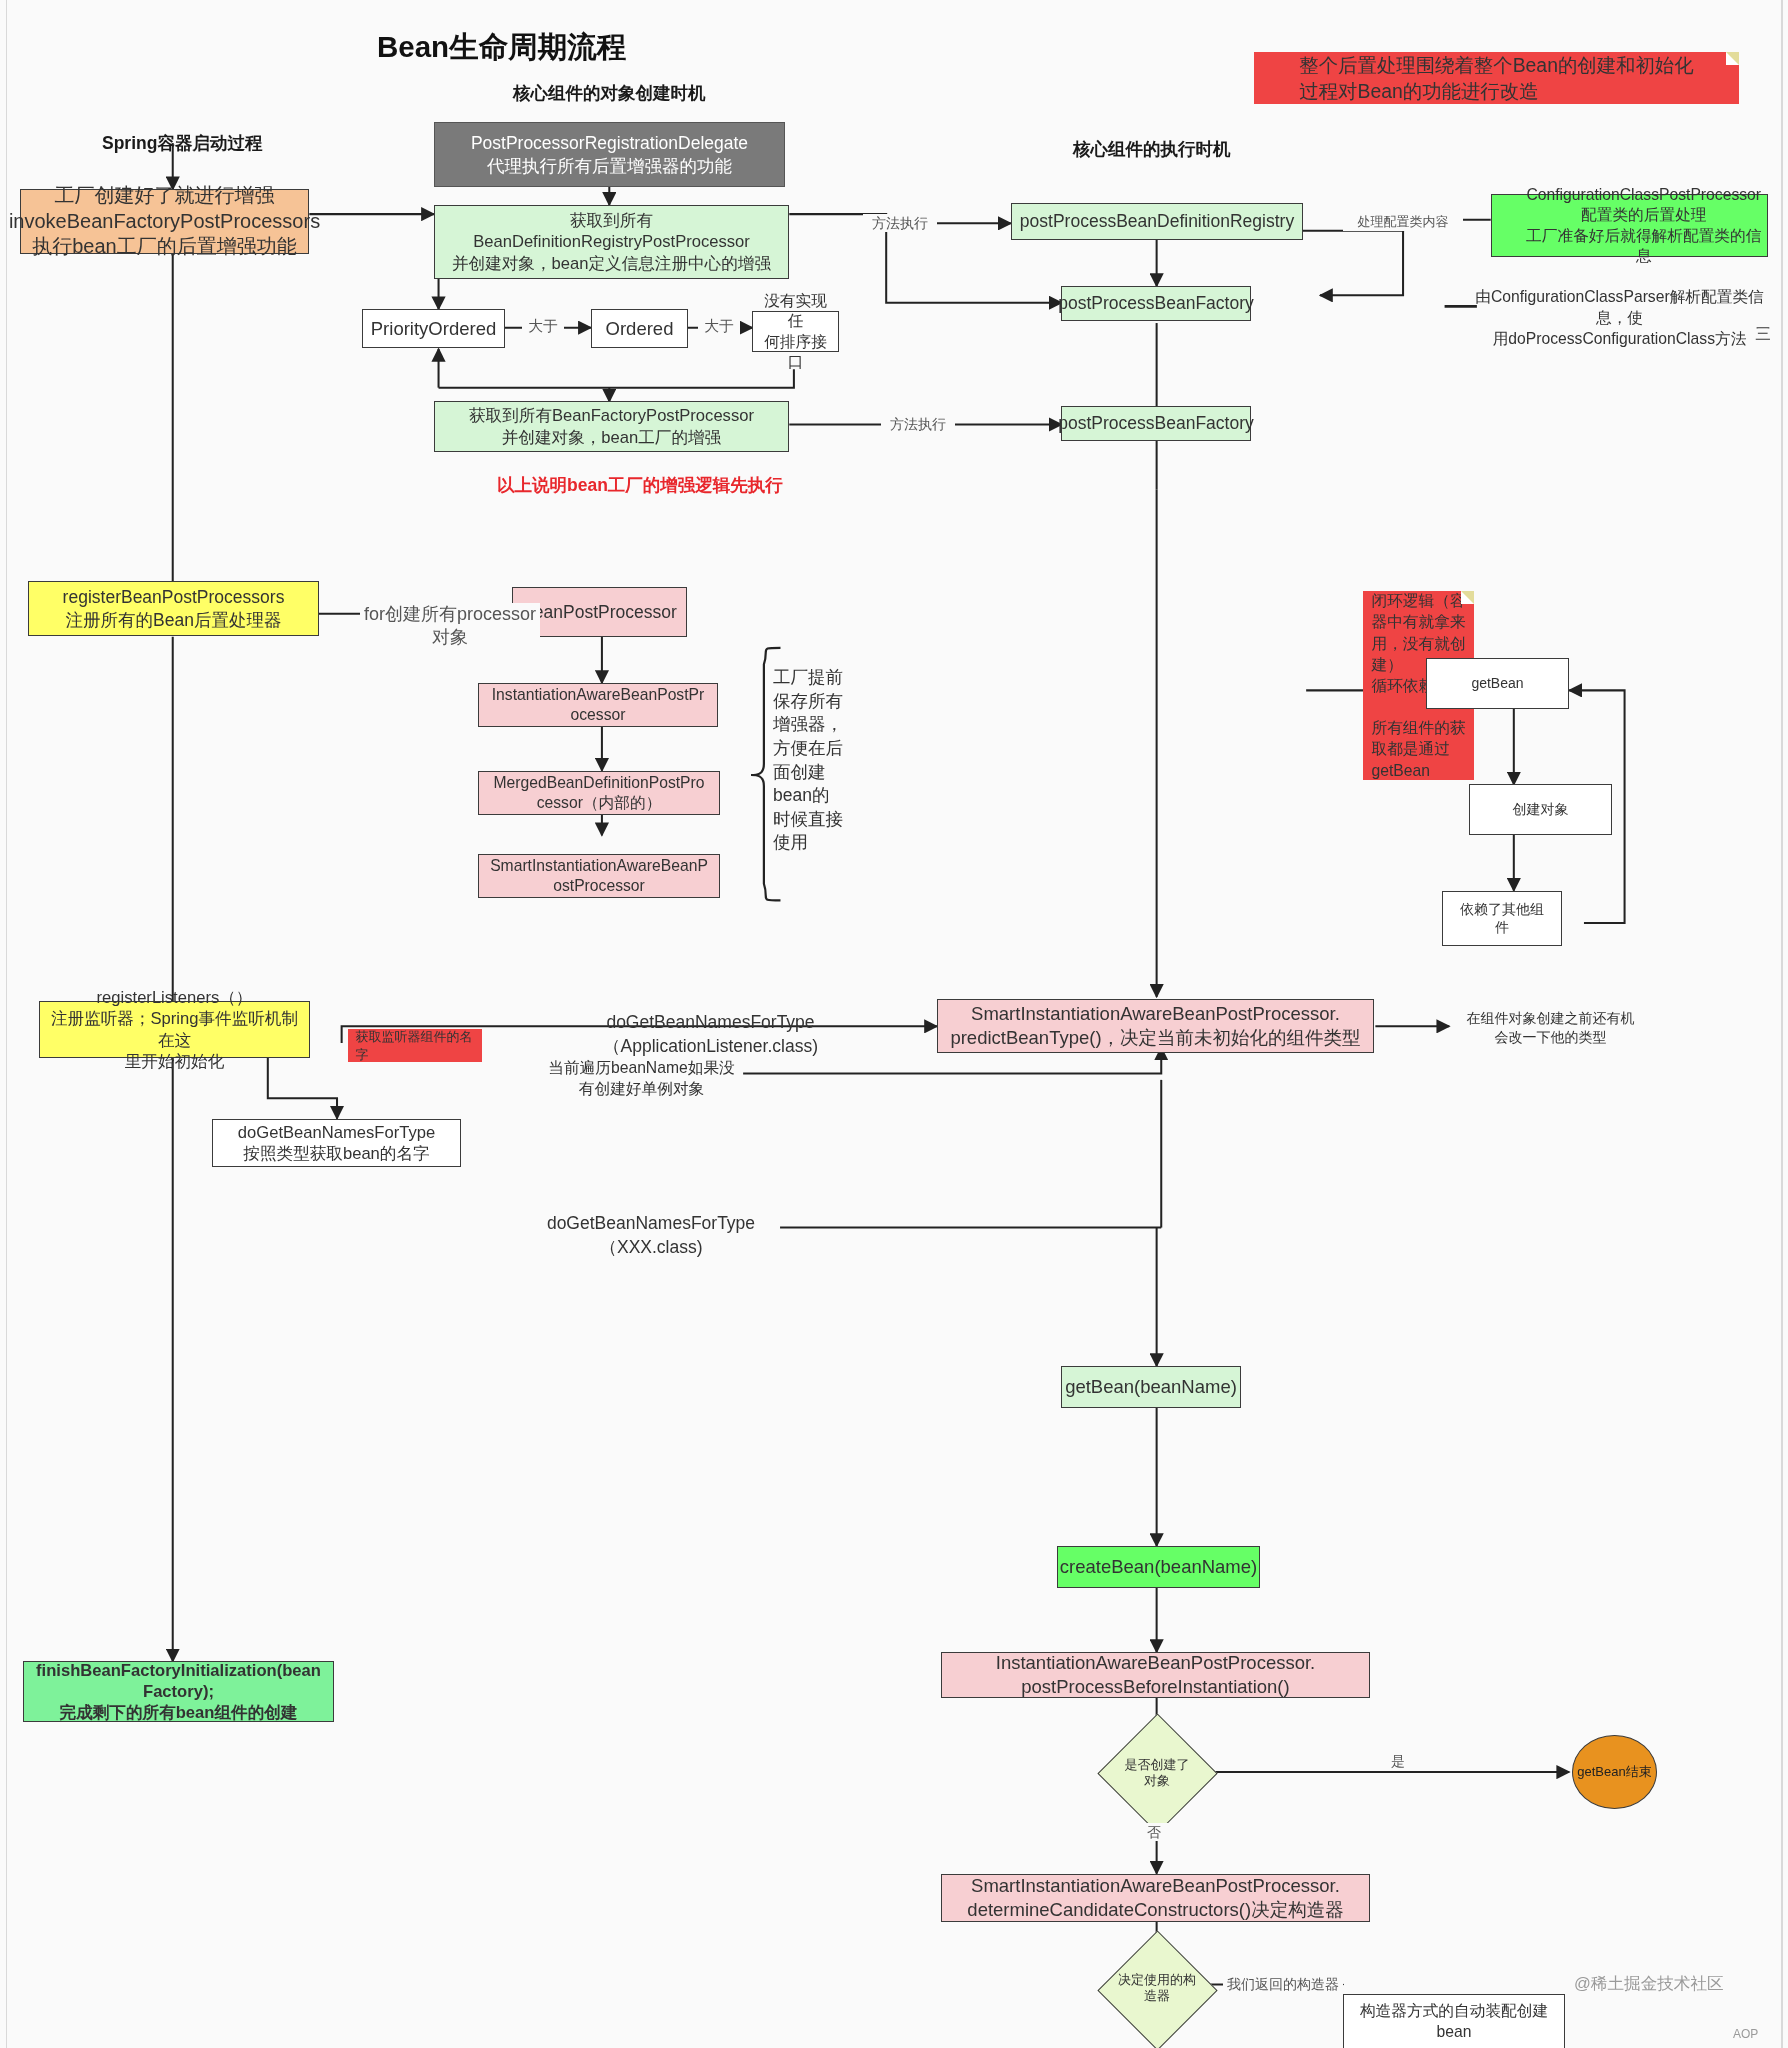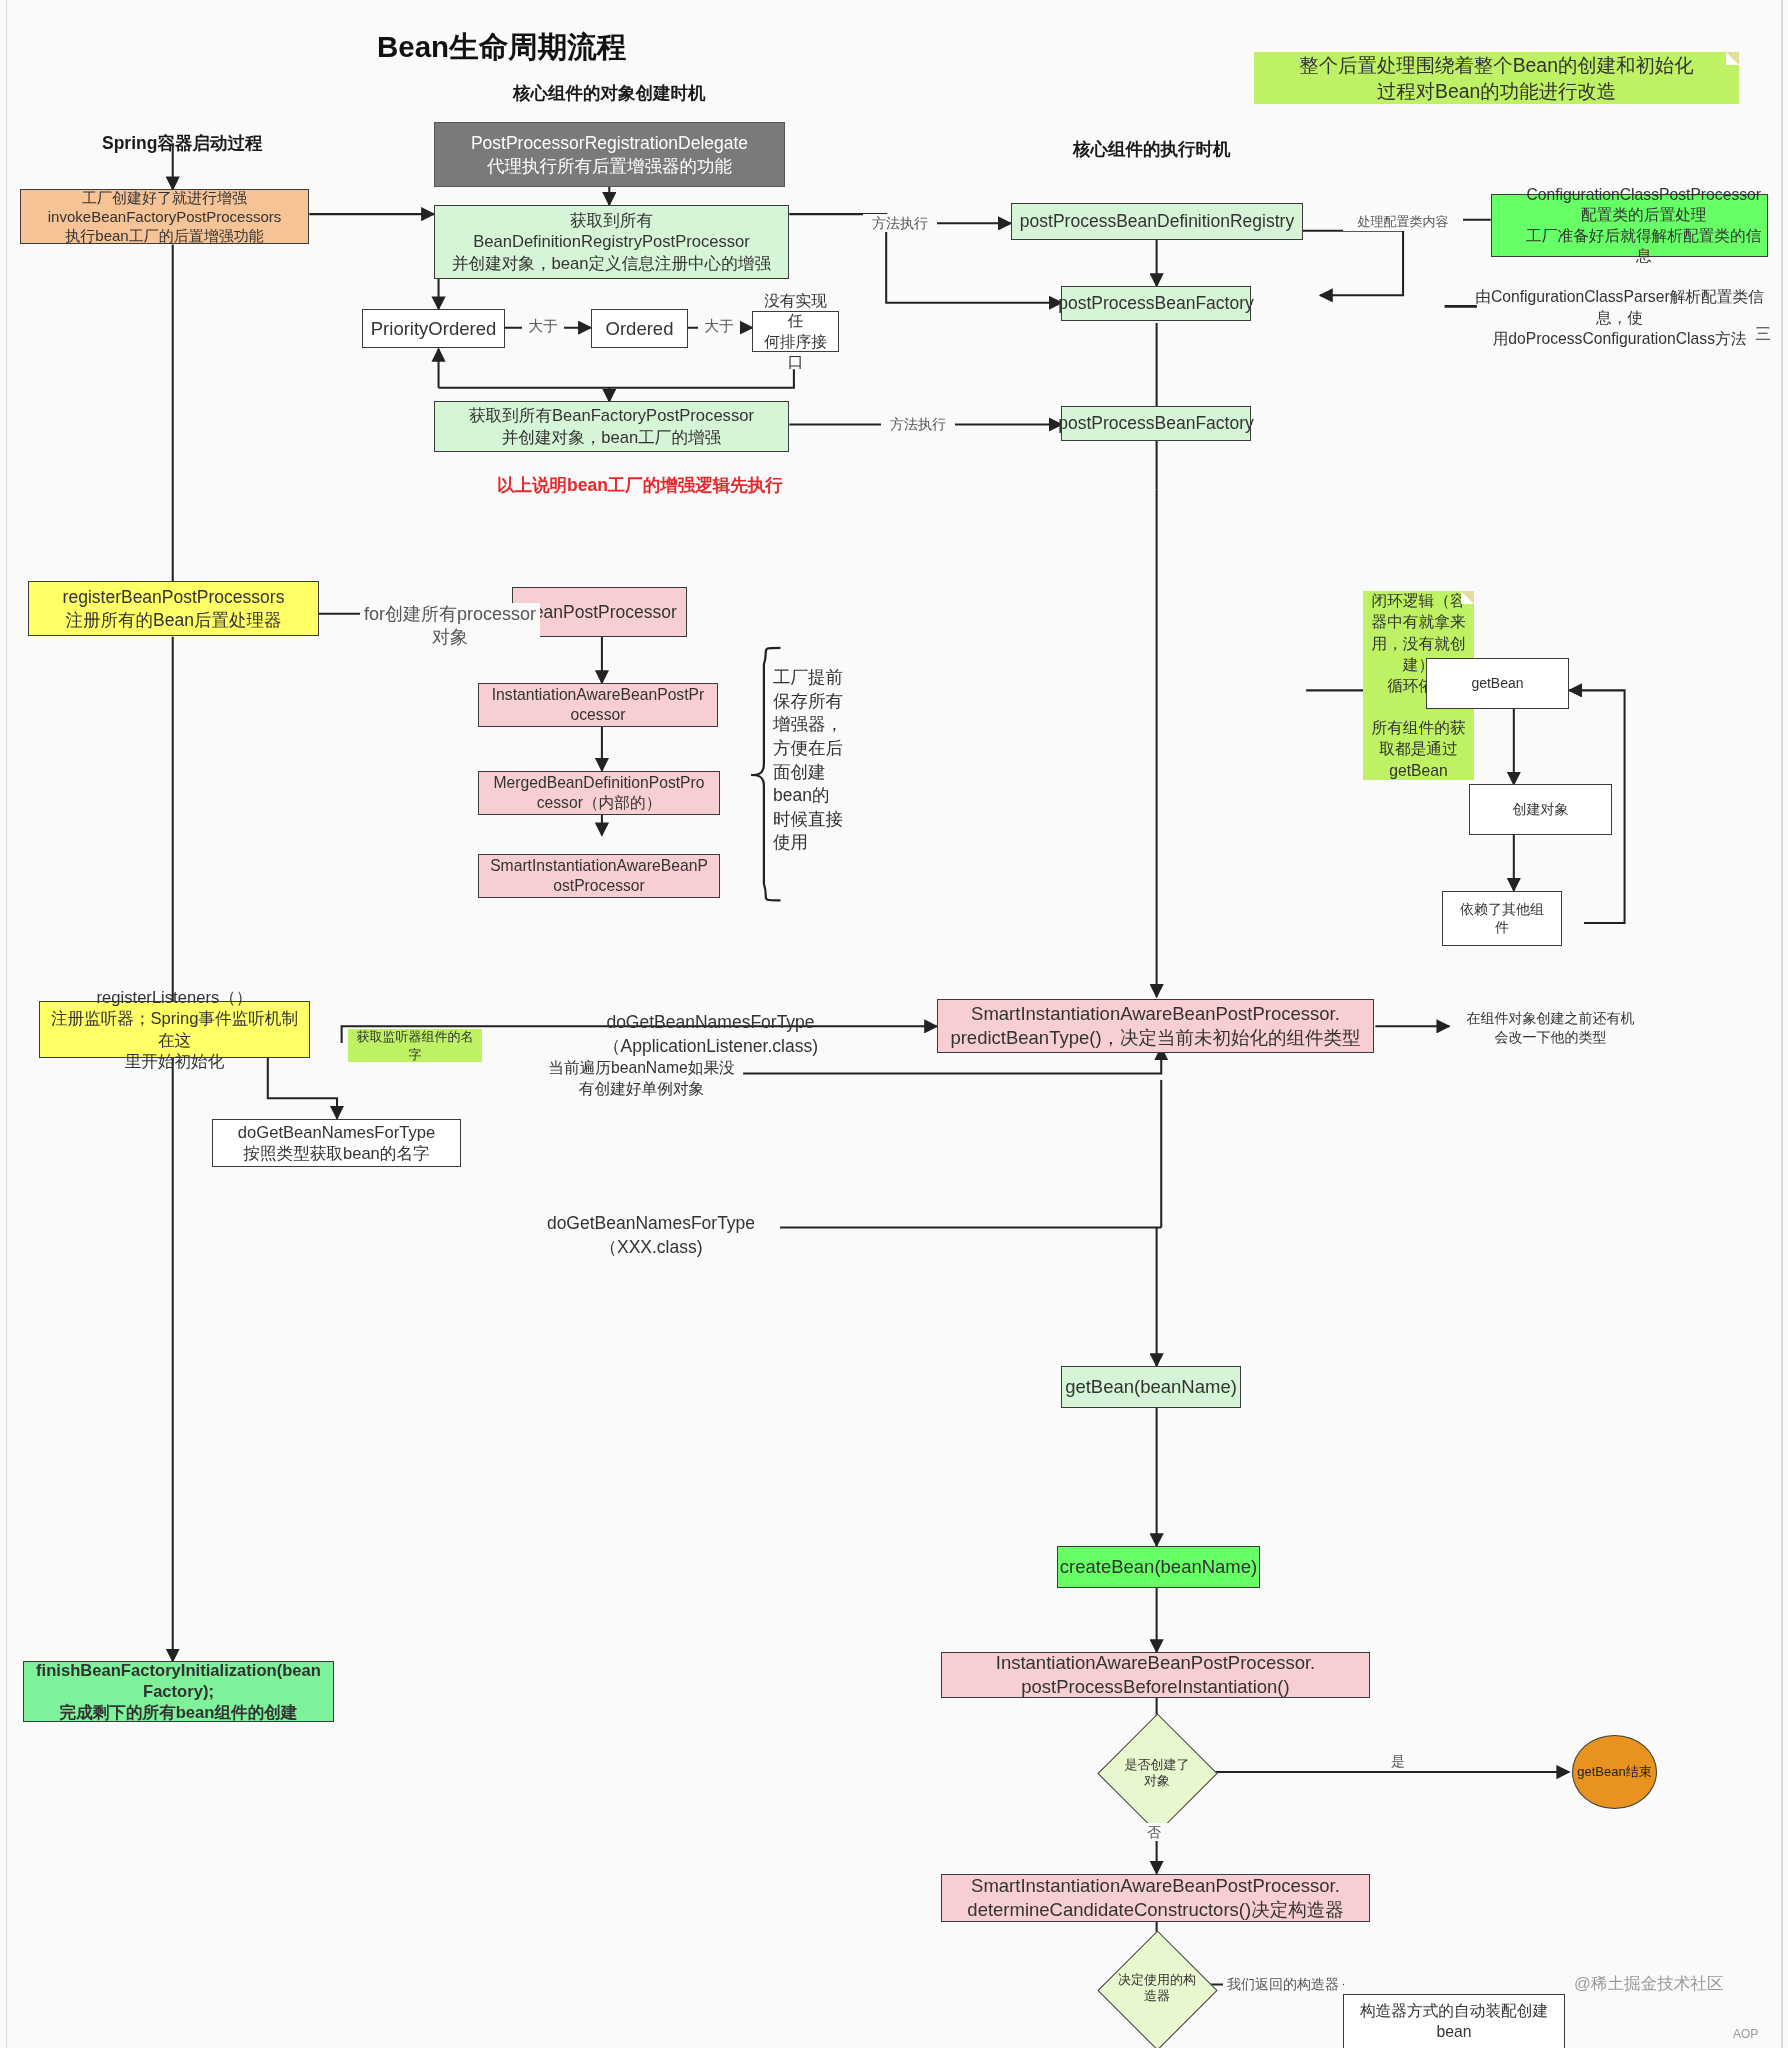--- a/index.html
+++ b/index.html
@@ -28,23 +28,23 @@
   .green2  { background:#66ff66; }
   .green3  { background:#7ef29a; }
   .pink    { background:#f7cfd2; }
   .orangeb { background:#f6c396; }
   .yellowb { background:#ffff66; }
   .white   { background:#ffffff; }
   .gray    { background:#7a7a7a; color:#ffffff; border-color:#555; }
 
   .note {
     position:absolute;
-    background:#bef264;
+    background:#ef4444;
     color:#333;
-    text-align:center;
+    text-align:left;
     display:flex; align-items:center; justify-content:center;
     white-space:pre-line;
     line-height:1.35;
     padding:3.7px 7.4px;
     border:none;
   }
   .note::after{
     content:"";
     position:absolute; right:0; top:0;
     border-width:0 13px 13px 0;
@@ -196,21 +196,21 @@
 器中有就拿来
 用，没有就创
 建）
 循环依赖
 
 所有组件的获
 取都是通过
 getBean</div>
   <div class="note noflag" style="left:348px; top:1029px; width:134px; height:33px; font-size:13px;">获取监听器组件的名字</div>
 
-  <div class="node orangeb" style="left:20px; top:189px; width:289px; height:55px; font-size:15px;">工厂创建好了就进行增强
+  <div class="node orangeb" style="left:20px; top:189px; width:289px; height:65px; font-size:20px;">工厂创建好了就进行增强
 invokeBeanFactoryPostProcessors
 执行bean工厂的后置增强功能</div>
 
   <div class="node yellowb" style="left:28px; top:581px; width:291px; height:55px; font-size:17.5px;">registerBeanPostProcessors
 注册所有的Bean后置处理器</div>
 
   <div class="node yellowb" style="left:39px; top:1001px; width:271px; height:57px; font-size:16.6px;">registerListeners（）
 注册监听器；Spring事件监听机制在这
 里开始初始化</div>
 

